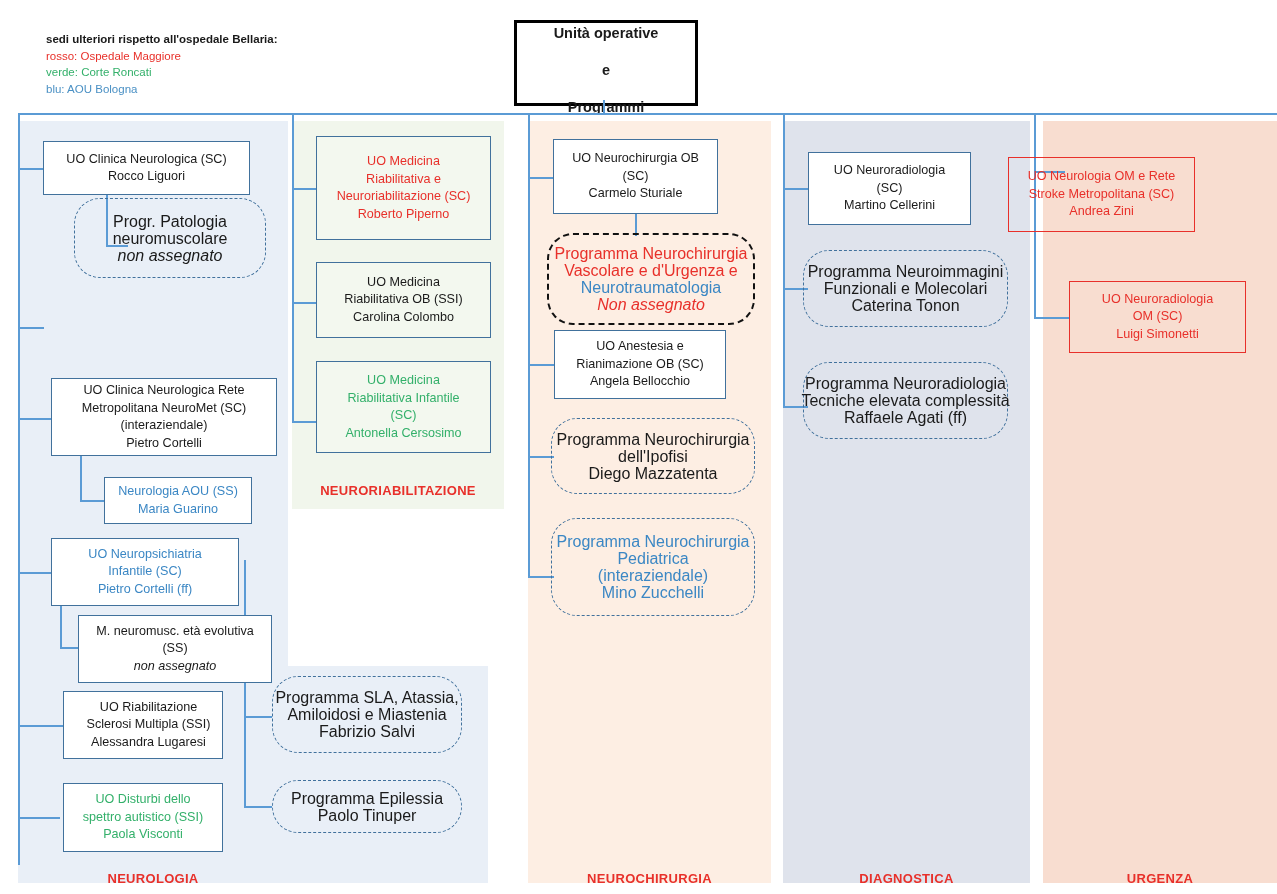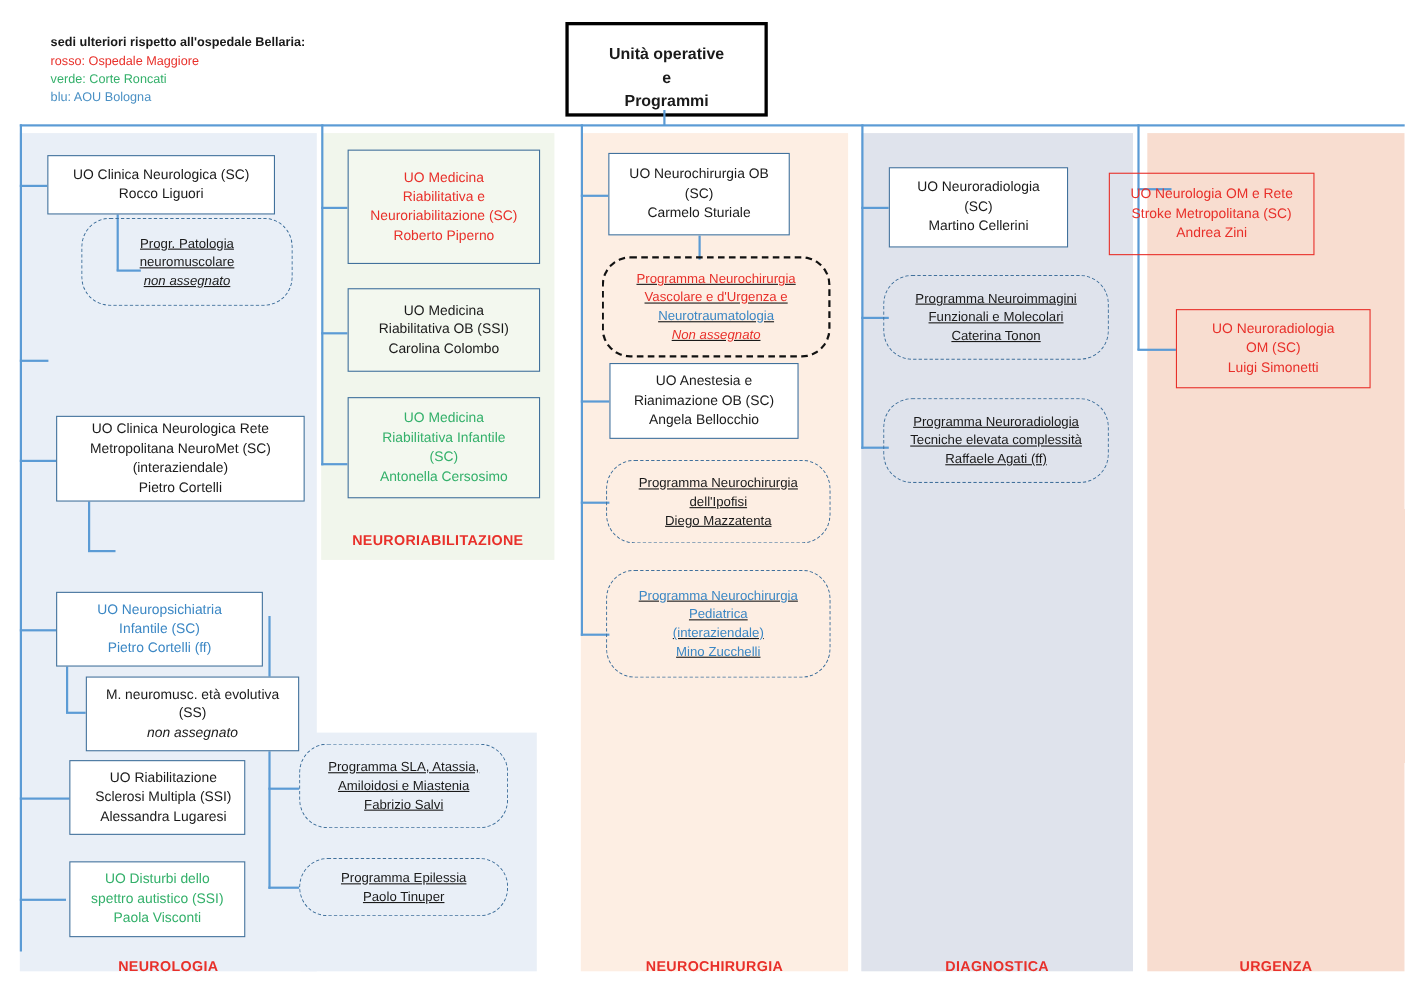--- a/index.html
+++ b/index.html
@@ -16,22 +16,22 @@
   #legend{position:absolute;left:46px;top:31px;font-size:11.5px;line-height:16.5px;}
   #legend .l0{font-weight:bold;color:#1a1a1a;}
   #legend .l1{color:#e8302a;}
   #legend .l2{color:#33b06a;}
   #legend .l3{color:#4a90c4;}
 
   
   #root-box{
     position:absolute;left:514px;top:20px;width:178px;height:80px;
     border:3px solid #000;background:#fff;
-    display:flex;flex-direction:column;align-items:center;justify-content:flex-end;
-    font-weight:bold;font-size:14.5px;line-height:21px;text-align:center;
+    display:flex;flex-direction:column;align-items:center;justify-content:flex-start;
+    font-weight:bold;font-size:14.5px;line-height:21px;text-align:center;gap:16px;
   }
 
   
   .col-panel{position:absolute;}
   .col-label{
     position:absolute;text-align:center;color:#e8302a;
     font-size:13px;font-weight:bold;letter-spacing:.3px;
   }
 
   
@@ -50,24 +50,23 @@
   .node.red{border-color:#e8302a;color:#e8302a;background:transparent;}
   .node.greenfill{background:#f3f8ef;}
   .node .t-red{color:#e8302a;}
   .node .t-green{color:#33b06a;}
   .node .t-blue{color:#3b87c4;}
   .node .t-ital{font-style:italic;}
 
   .prog{
     position:absolute;box-sizing:border-box;
     display:flex;flex-direction:column;align-items:center;justify-content:center;
-    text-align:center;font-size:12px;line-height:17px;
+    text-align:center;font-size:16px;line-height:17px;
     border:1.7px dashed #41719c;border-radius:26px;background:transparent;
     padding:3px 8px;
-    text-decoration:underline;
   }
   .prog.blackdash{border-color:#111;border-width:2px;}
   .prog .t-red{color:#e8302a;}
   .prog .t-blue{color:#3b87c4;}
   .prog .t-ital{font-style:italic;}
   .prog .t-red-ital{color:#e8302a;font-style:italic;}
 
   .ln-row{display:block;white-space:nowrap;}
 </style>
 </head>
@@ -150,20 +149,24 @@
   </div>
 
 
   <div class="node" style="left:51px;top:378px;width:226px;height:78px;">
     <span class="ln-row">UO Clinica Neurologica Rete</span>
     <span class="ln-row">Metropolitana NeuroMet (SC)</span>
     <span class="ln-row">(interaziendale)</span>
     <span class="ln-row">Pietro Cortelli</span>
   </div>
 
+  <div class="node" style="left:104px;top:477px;width:148px;height:47px;">
+    <span class="ln-row t-blue">Neurologia AOU (SS)</span>
+    <span class="ln-row t-blue">Maria Guarino</span>
+  </div>
 
   <div class="node" style="left:51px;top:538px;width:188px;height:68px;">
     <span class="ln-row t-blue">UO Neuropsichiatria</span>
     <span class="ln-row t-blue">Infantile (SC)</span>
     <span class="ln-row t-blue">Pietro Cortelli (ff)</span>
   </div>
 
   <div class="node" style="left:78px;top:615px;width:194px;height:68px;">
     <span class="ln-row">M. neuromusc. età evolutiva</span>
     <span class="ln-row">(SS)</span>

